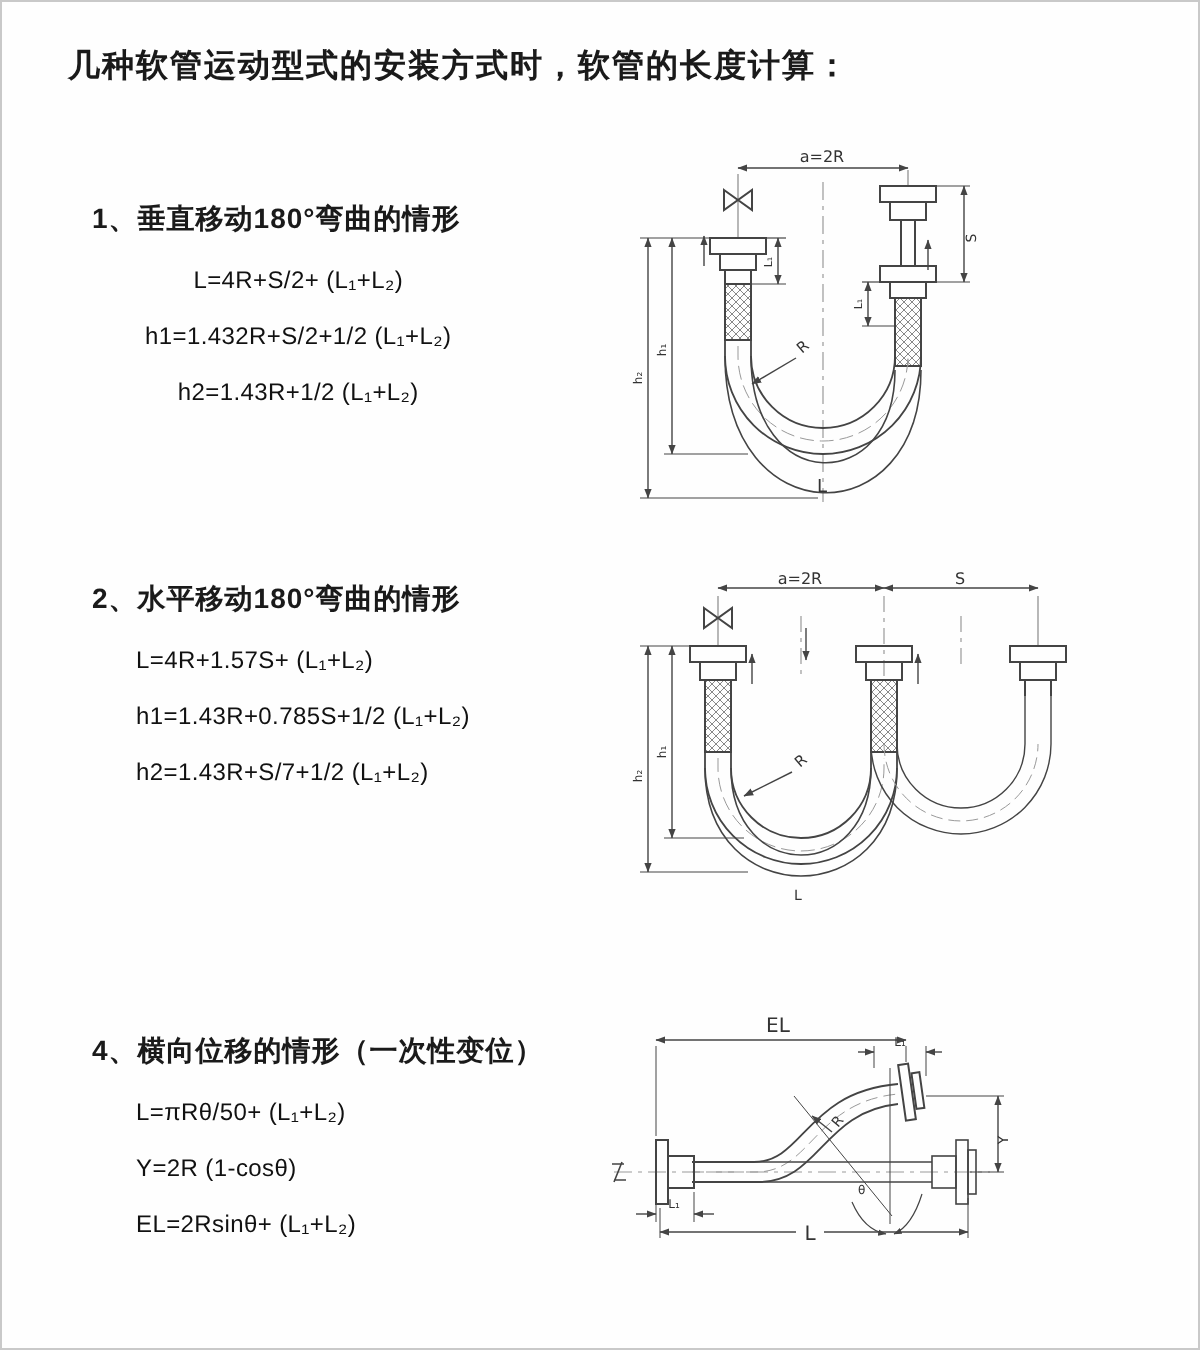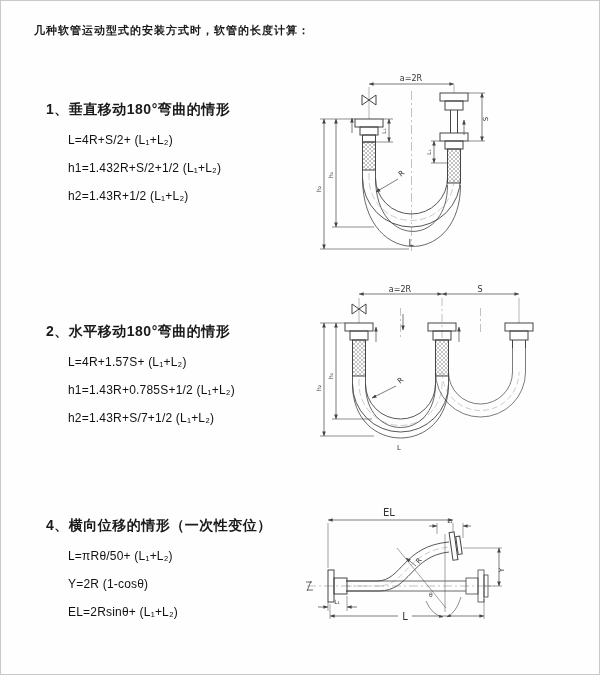--- a/index.html
+++ b/index.html
@@ -2,28 +2,28 @@
 <html><head>
 <meta charset="utf-8">
 <style>
   html,body { margin:0; padding:0; background:#fff; }
   .page {
     position:relative; width:600px; height:675px; background:#fefefe;
     border:1px solid #c9c9c9; box-sizing:border-box; overflow:hidden;
     font-family:"Liberation Sans", sans-serif; color:#222;
   }
   .title {
-    position:absolute; left:33px; top:22px; font-size:11px; font-weight:700;
+    position:absolute; left:33px; top:22px; font-size:16px; font-weight:700;
     letter-spacing:1px; color:#1a1a1a; white-space:nowrap;
   }
   .sec { position:absolute; left:45px; }
   .sec h2 { margin:0 0 12px 0; font-size:14px; font-weight:700; letter-spacing:0.5px; color:#1a1a1a; white-space:nowrap; }
   .sec p.f { margin:0 0 10px 22px; font-size:12px; font-weight:400; letter-spacing:0.2px; color:#111; white-space:nowrap; line-height:18px; }
-  #sec1 { top:100px; }
-  #sec2 { top:322px; }
+  #sec1 { top:100px;text-align:center; }
+  #sec2 { top:290px; }
   #sec3 { top:516px; }
   .dia { position:absolute; }
   #d1 { left:313px; top:72px; }
   #d2 { left:313px; top:283px; }
   #d3 { left:298px; top:503px; }
   svg text { font-family:"DejaVu Sans", sans-serif; fill:#333; stroke:none; }
 </style>
 </head>
 <body>
 

